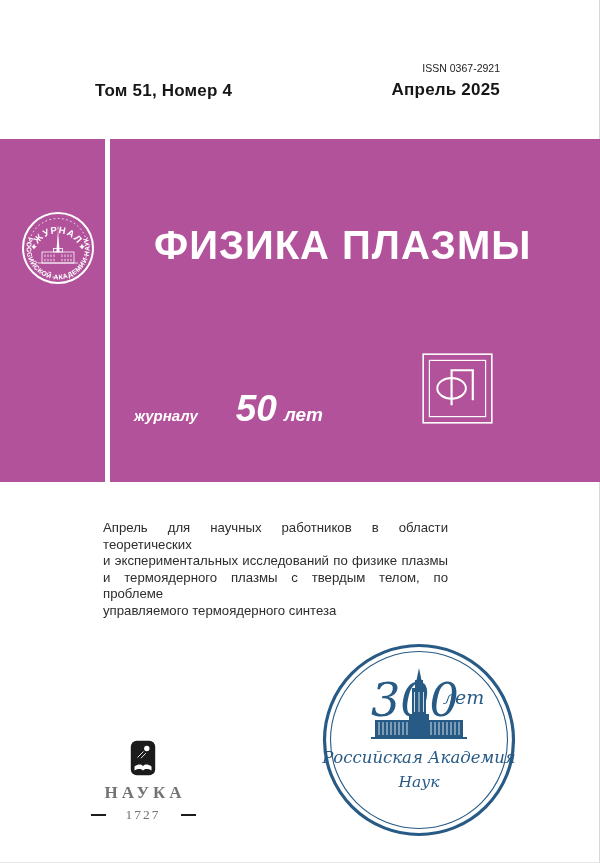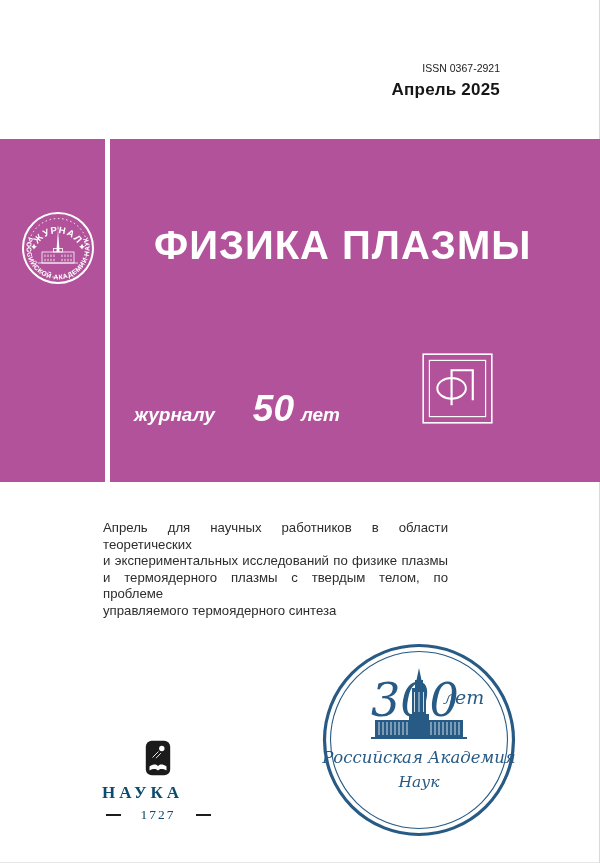--- a/index.html
+++ b/index.html
@@ -38,35 +38,35 @@
     position:absolute;left:134px;top:225px;
     font-size:40px;font-weight:bold;color:#ffffff;letter-spacing:1px;
     white-space:nowrap;line-height:1;margin-left:20px;
   }
   .banner .title{top:86px;}           
   .anniv{
     position:absolute;left:134px;top:251px;  
     display:flex;align-items:baseline;color:#ffffff;
     font-style:italic;white-space:nowrap;
   }
-  .a-pre{font-size:19px;font-weight:600;margin-right:9px;}
+  .a-pre{font-size:15px;font-weight:600;margin-right:9px;}
   .a-num{font-size:37px;font-weight:bold;line-height:1;margin-left:29px;}
   .a-suf{font-size:19px;font-weight:600;margin-left:7px;}
   .fp-logo{position:absolute;left:422px;top:214px;width:71px;height:71px;}
   
   .desc{
     position:absolute;left:103px;top:520px;width:345px;
     color:#2d2d2d;font-size:13.2px;line-height:16.6px;
   }
   .desc-line{text-align:justify;text-align-last:justify;}
   .desc-line.last{text-align-last:left;}
   
   .nauka{
-    position:absolute;left:98px;top:740px;width:120px;
-    text-align:left;color:#0c4a6e;
+    position:absolute;left:83px;top:740px;width:120px;
+    text-align:center;color:#737373;
   }
   .nauka-emblem{display:block;margin:0 auto;width:26px;height:36px;}
   .nauka-name{
     margin-top:7px;
     font-family:"Liberation Serif",serif;font-weight:600;
     font-size:17px;letter-spacing:4px;text-indent:4px;
   }
   .nauka-year-row{
     margin-top:4px;display:flex;align-items:center;justify-content:center;gap:20px;
   }
@@ -77,20 +77,21 @@
   
   .ras300{position:absolute;left:321px;top:642px;width:196px;height:196px;}
   .ras300 text{fill:#275a85;}
   .script{font-family:"DejaVu Serif",serif;font-style:italic;}
 </style>
 </head>
 <body>
 
 <div class="page">
 
+  <div class="vol">Том 51, Номер 4</div>
   <div class="issn">ISSN 0367-2921</div>
   <div class="date">Апрель 2025</div>
 
   <div class="banner">
     <div class="stripe"></div>
 
     <svg class="ras-logo" viewBox="0 0 76 76" aria-hidden="true">
       <defs>
         <path id="arcTop" d="M 15.5 40 A 23.5 23.5 0 0 1 60.5 40" fill="none"></path>
         <path id="arcBottom" d="M 8.2 27.7 A 31.5 31.5 0 1 0 67.8 27.7" fill="none"></path>

